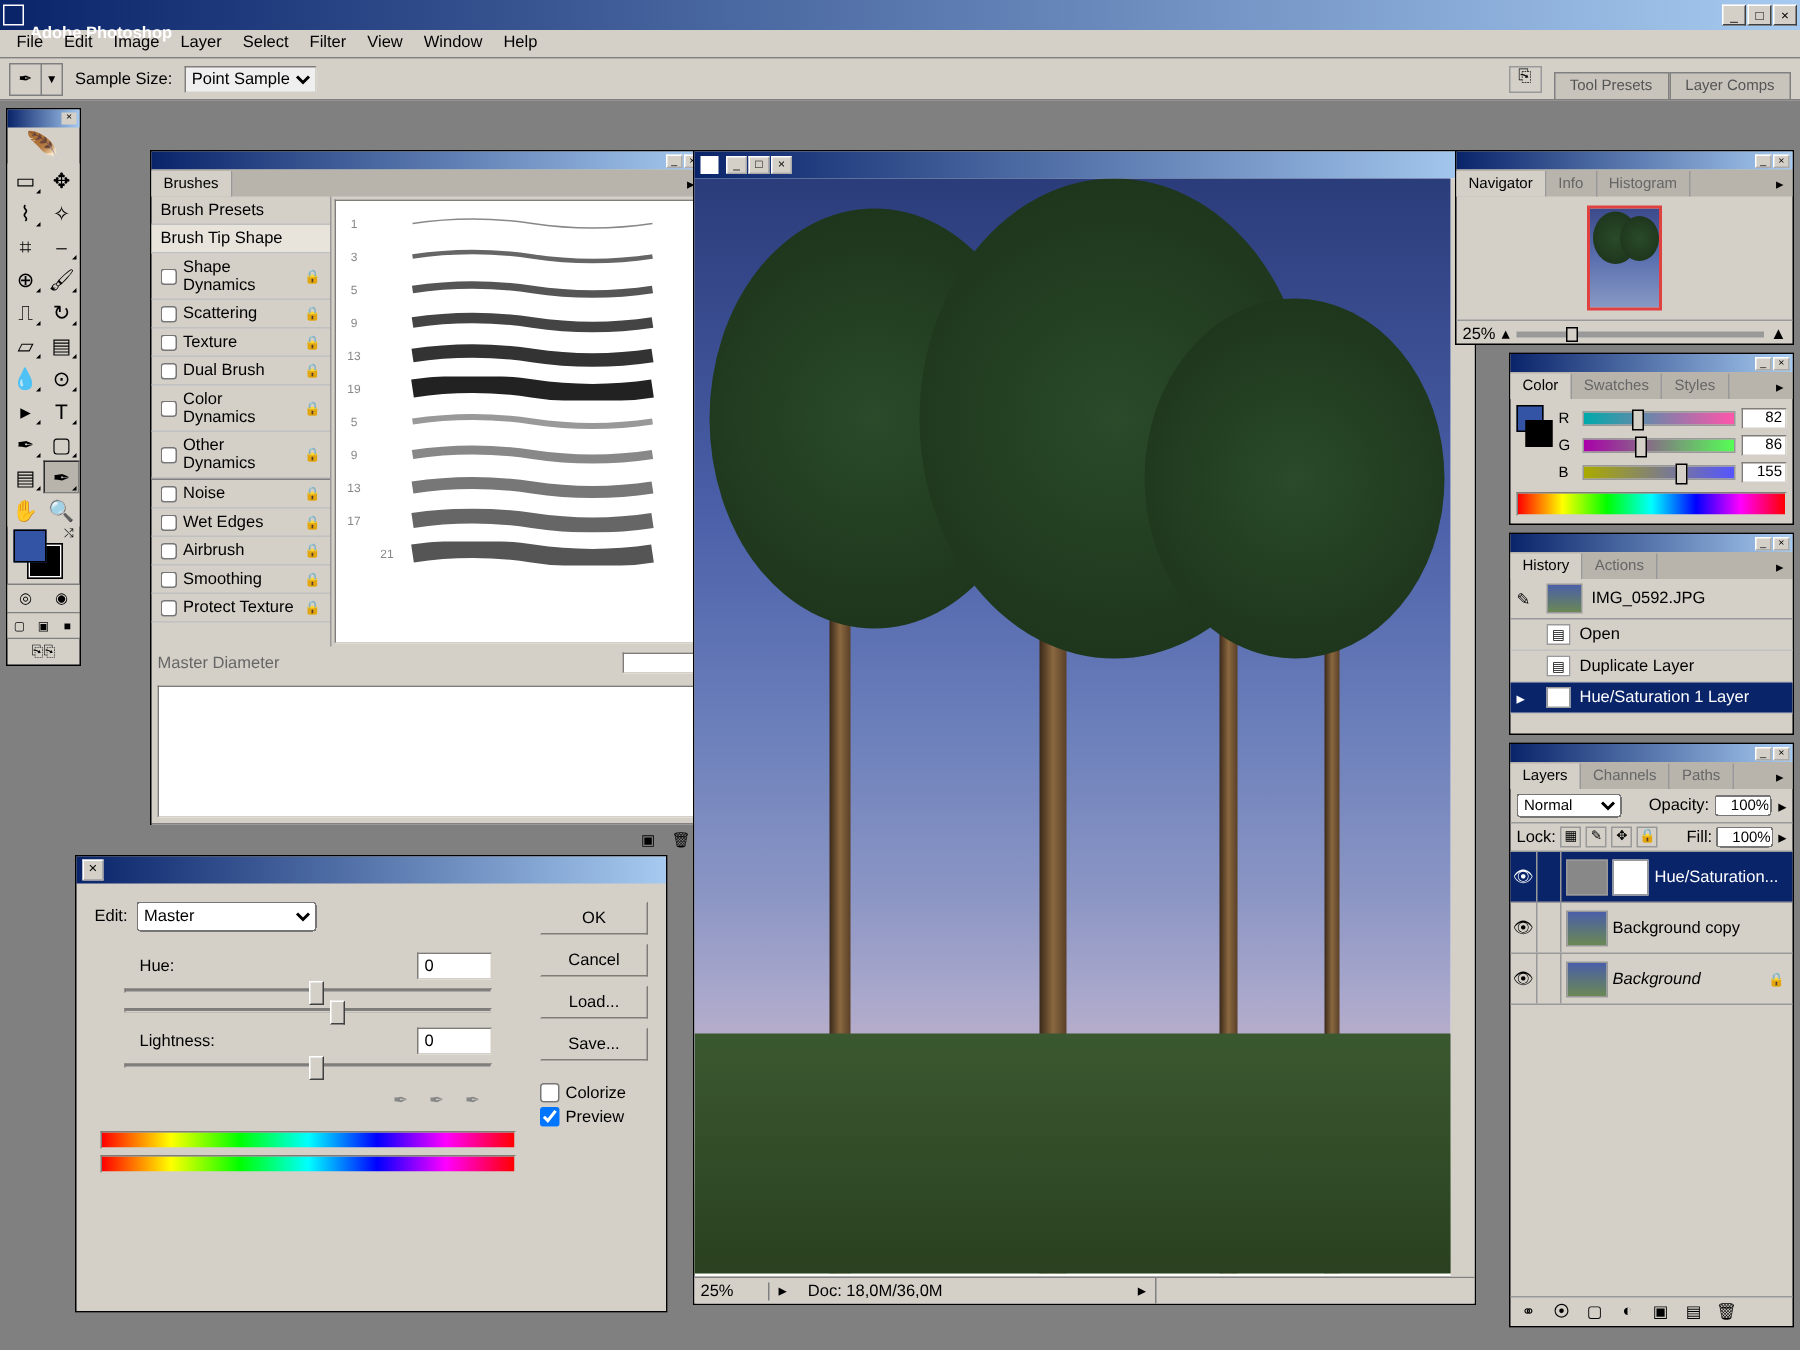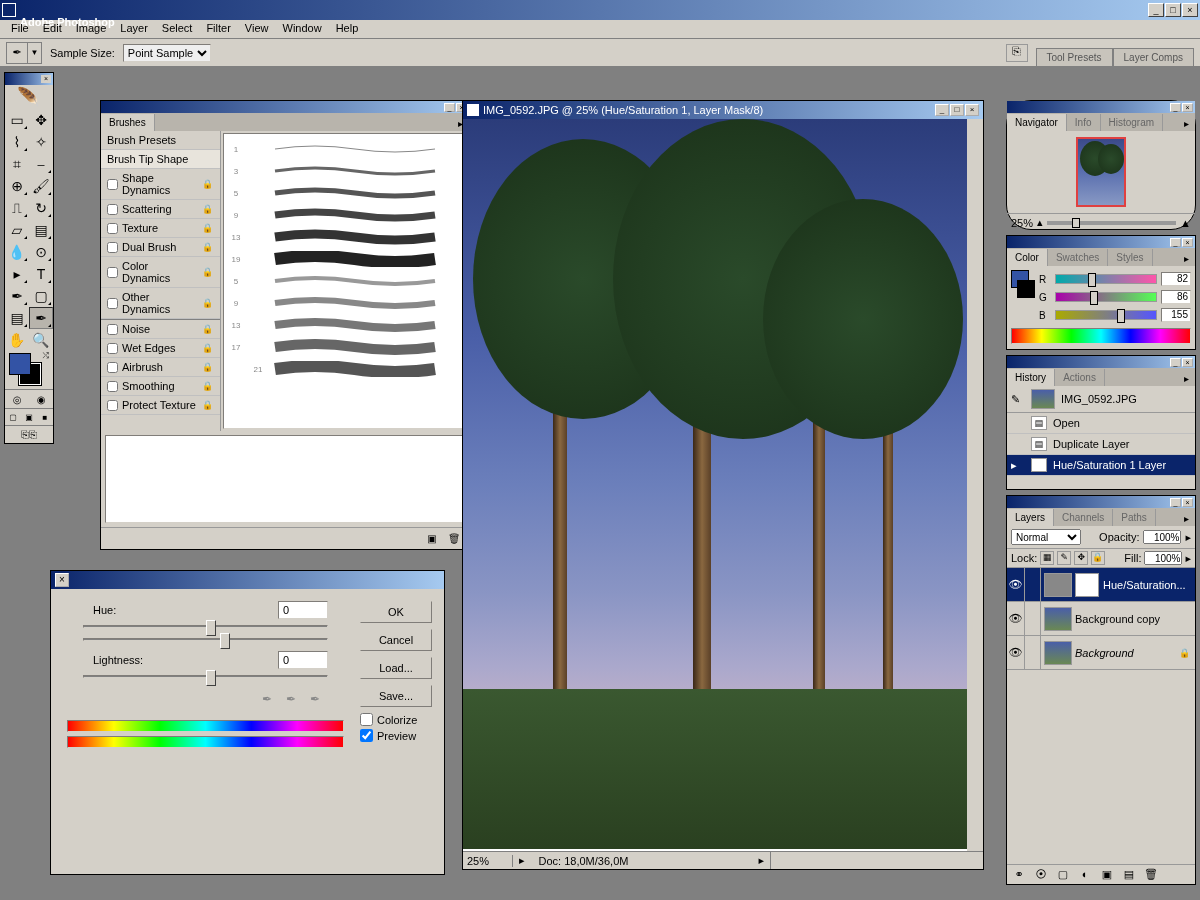--- a/index.html
+++ b/index.html
@@ -74,21 +74,21 @@
 .doc-titlebar .dbtn { width: 14px; height: 12px; background: #d4d0c8; color: #000; font-size: 8px; text-align: center; margin-left: 1px; cursor: pointer; border: 1px outset #fff; }
 .doc-canvas { position: relative; height: 730px; background: linear-gradient(180deg, #2b3c7a 0%, #4a5fa8 30%, #6b7fbb 50%, #8a95c4 65%, #aaa8cc 75%, #c4b2c8 82%, #b8c4a8 88%, #6a8854 100%); overflow: hidden; }
 .tree { position: absolute; bottom: 0; width: 14px; background: linear-gradient(90deg, #3a2818, #8a6840, #5a4028); }
 .foliage { position: absolute; border-radius: 50%; background: radial-gradient(circle, #2a4a2a, #1a3018); }
 .doc-statusbar { height: 18px; background: #d4d0c8; display: flex; align-items: center; font-size: 10px; border-top: 1px solid #808080; }
 .doc-zoom { width: 50px; padding: 0 4px; border-right: 1px solid #808080; }
 .doc-info { padding: 0 8px; flex: 1; }
 .doc-scroll { width: 16px; background: #d4d0c8; }
 
 
-#navigator { right: 4px; top: 100px; width: 190px; height: 130px; border-radius: 25px; }
+#navigator { right: 4px; top: 100px; width: 226px; height: 130px; }
 .nav-thumb { width: 50px; height: 70px; margin: 6px auto; background: linear-gradient(180deg, #3b4a8a, #5a6faf, #8899c4); border: 2px solid #e04040; position: relative; }
 .nav-footer { height: 18px; display: flex; align-items: center; padding: 0 4px; font-size: 10px; border-top: 1px solid #999; gap: 4px; }
 .nav-slider { flex: 1; height: 4px; background: #999; position: relative; }
 .nav-slider-thumb { position: absolute; top: -3px; left: 20%; width: 8px; height: 10px; background: #d4d0c8; border: 1px solid #000; }
 
 #color { right: 4px; top: 235px; width: 190px; height: 115px; }
 .color-body { padding: 4px; }
 .color-row { display: flex; align-items: center; height: 18px; gap: 4px; }
 .color-label { width: 12px; font-size: 10px; }
 .color-slider { flex: 1; height: 10px; position: relative; border: 1px solid #999; }
@@ -398,31 +398,34 @@
       <div class="brush-row">
           <div class="brush-size-dot">
             <span style="font-size:8px;color:#888;margin-left:44px;">21</span>
           </div>
           <div class="brush-stroke"><svg class="stroke-wave" viewBox="0 0 160 16">
               <path d="M0 8 Q40 2 80 8 T160 8" stroke="#555" stroke-width="12" fill="none"></path>
             </svg></div>
         </div>
     </div>
   </div>
+  <div class="brush-master">
+    <span>Master Diameter</span>
+    <input style="margin-left: auto;">
+  </div>
   <div class="brush-preview-area"></div>
   <div class="brush-footer">
     <div class="fbtn">▣</div>
     <div class="fbtn">🗑</div>
   </div>
 </div>
 
 <div class="panel" id="doc-window">
   <div class="doc-titlebar">
     <div class="doc-icon"></div>
-    <span class="doc-title">IMG_0592.JPG @ 25% (Hue/Saturation 1, Layer Mask/8)</span>
     <div class="dbtn">_</div>
     <div class="dbtn">□</div>
     <div class="dbtn">×</div>
   </div>
   <div style="display:flex;height:732px;">
     <div class="doc-canvas" style="flex:1;">
       <div class="tree" style="left:90px;height:640px;"></div>
       <div class="tree" style="left:230px;height:700px;width:18px;"></div>
       <div class="tree" style="left:350px;height:680px;width:12px;"></div>
       <div class="tree" style="left:420px;height:600px;width:10px;"></div>
@@ -603,20 +606,24 @@
     <div class="lfbtn">🗑</div>
   </div>
 </div>
 
 <div id="huesat">
   <div class="dlg-titlebar">
     <div class="dclose">×</div>
   </div>
   <div class="dlg-body">
     <div class="dlg-left">
+      <div class="dlg-edit-row">
+        <span>Edit:</span>
+        <select><option>Master</option></select>
+      </div>
       <div class="dlg-slider-row">
         <div class="label-row">
             <span class="slabel">Hue:</span>
             <input class="sval" value="0" style="">
           </div>
         <div class="strack">
             <div class="sthumb" style="left:50%;"></div>
           </div>
       </div>
       <div class="dlg-slider-row">

